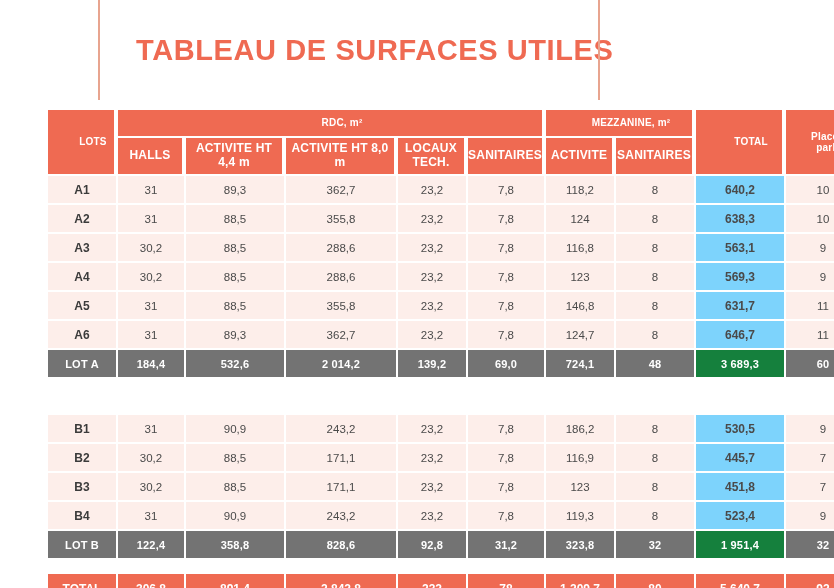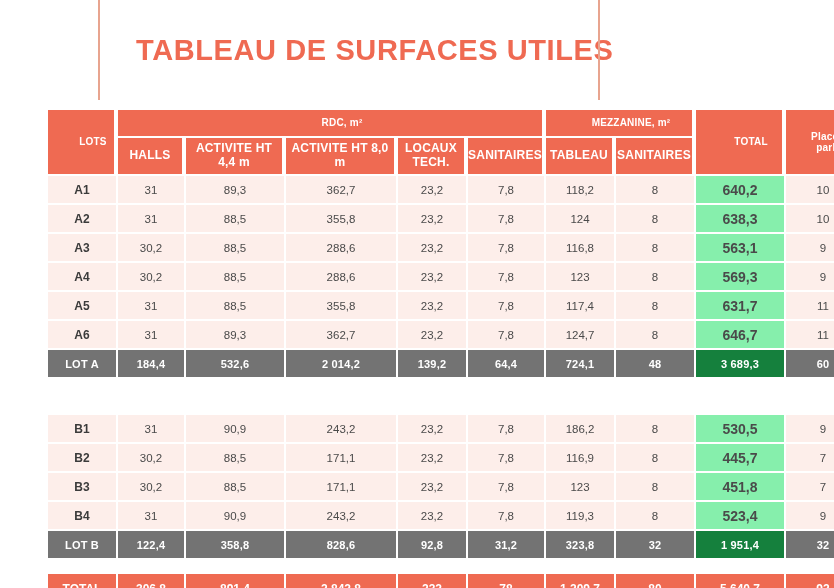--- a/index.html
+++ b/index.html
@@ -113,22 +113,22 @@
     font-size: 11.5px;
   }
   tbody td.lot {
     font-weight: bold;
     color: #3b3b3b;
     font-size: 12px;
     margin-left: 40px;
   }
   tbody td.total {
     font-weight: bold;
-    background: #86efac;
-    font-size: 14px;
+    background: #7dd3fc;
+    font-size: 12px;
   }
   tbody td.parking {
     background: #fdeeea;
   }
   tbody tr.subtotal td {
     background: #737373;
     color: #ffffff;
     font-weight: bold;
     font-size: 11px;
     letter-spacing: 0.2px;
@@ -188,21 +188,21 @@
           <th colspan="2" class="group-top vsplit">MEZZANINE, m²</th>
           <th rowspan="2" class="vsplit">TOTAL</th>
           <th rowspan="2">Places de parking</th>
         </tr>
         <tr class="bottom">
           <th class="hdr-sub vsplit">HALLS</th>
           <th class="hdr-sub vsplit">ACTIVITE HT 4,4 m</th>
           <th class="hdr-sub vsplit">ACTIVITE HT 8,0 m</th>
           <th class="hdr-sub vsplit">LOCAUX TECH.</th>
           <th class="hdr-sub vsplit">SANITAIRES</th>
-          <th class="hdr-sub vsplit">TABLEAU</th>
+          <th class="hdr-sub vsplit">ACTIVITE</th>
           <th class="hdr-sub vsplit">SANITAIRES</th>
         </tr>
       </thead>
       <tbody>
 
         <tr>
           <td class="lot">A1</td>
           <td>31</td>
           <td>89,3</td>
           <td>362,7</td>
@@ -253,21 +253,21 @@
           <td class="parking">9</td>
         </tr>
 
         <tr>
           <td class="lot">A5</td>
           <td>31</td>
           <td>88,5</td>
           <td>355,8</td>
           <td>23,2</td>
           <td>7,8</td>
-          <td>117,4</td>
+          <td>146,8</td>
           <td>8</td>
           <td class="total">631,7</td>
           <td class="parking">11</td>
         </tr>
 
         <tr>
           <td class="lot">A6</td>
           <td>31</td>
           <td>89,3</td>
           <td>362,7</td>
@@ -278,21 +278,21 @@
           <td class="total">646,7</td>
           <td class="parking">11</td>
         </tr>
 
         <tr class="subtotal">
           <td>LOT A</td>
           <td>184,4</td>
           <td>532,6</td>
           <td>2 014,2</td>
           <td>139,2</td>
-          <td>64,4</td>
+          <td>69,0</td>
           <td>724,1</td>
           <td>48</td>
           <td class="total">3 689,3</td>
           <td>60</td>
         </tr>
 
         <tr class="spacer">
           <td colspan="10"></td>
         </tr>
 

